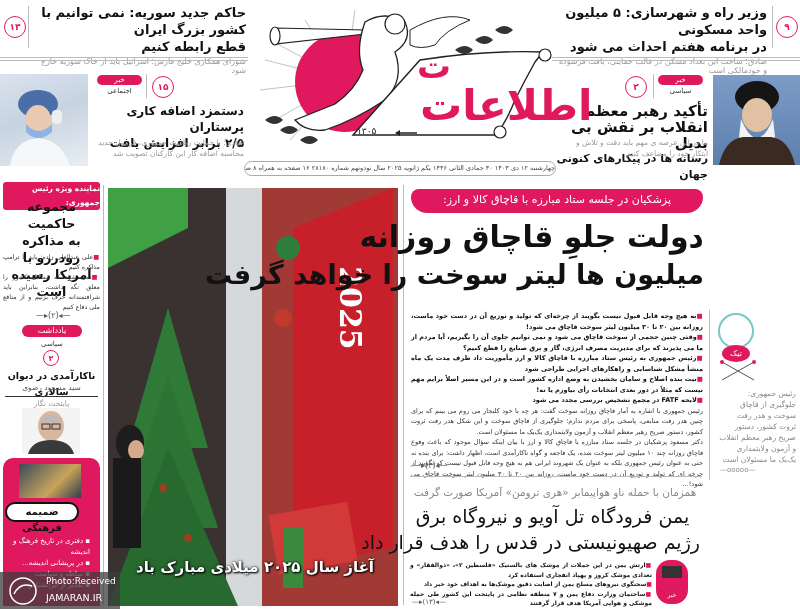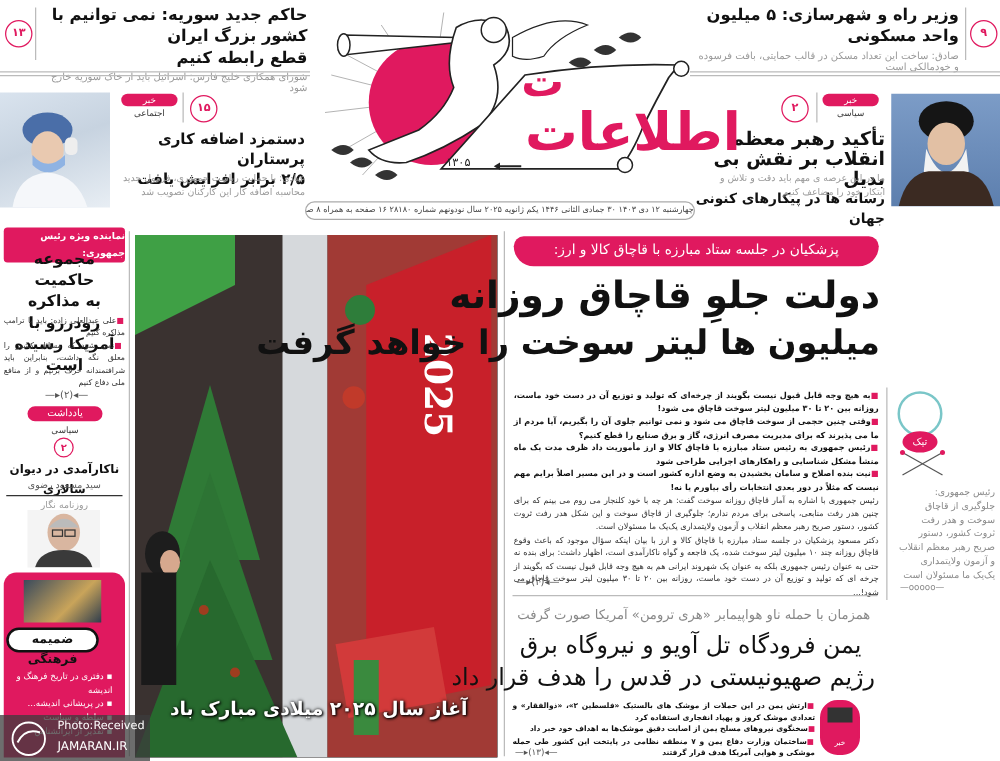--- a/index.html
+++ b/index.html
@@ -63,20 +63,21 @@
 <div class="top-story" style="left:36px; width:210px;">
   <div class="hd">حاکم جدید سوریه: نمی توانیم با کشور بزرگ ایران</div>
   <div class="hd">قطع رابطه کنیم</div>
   <div class="sub">شورای همکاری خلیج فارس: اسرائیل باید از خاک سوریه خارج شود</div>
 </div>
 <div class="vline" style="left:28px; top:6px; height:42px;"></div>
 <div class="circle-num" style="left:4px; top:16px;">۱۳</div>
 
 <div class="top-story" style="left:555px; width:212px;">
   <div class="hd">وزیر راه و شهرسازی: ۵ میلیون واحد مسکونی</div>
+  <div class="hd">در برنامه هفتم احداث می شود</div>
   <div class="sub">صادق: ساخت این تعداد مسکن در قالب حمایتی، بافت فرسوده و خودمالکی است</div>
 </div>
 <div class="vline" style="left:772px; top:6px; height:42px;"></div>
 <div class="circle-num" style="left:776px; top:16px;">۹</div>
 
 <div class="dbl-line" style="left:0; top:57px; width:248px;"></div>
 <div class="dbl-line" style="left:552px; top:57px; width:248px;"></div>
 
 <div class="photo" style="left:0; top:74px; width:88px; height:92px; background: linear-gradient(160deg,#d9e3ee 0%,#c7d3e0 45%,#e8eef4 100%);">
   <svg width="88" height="92" viewBox="0 0 88 92">
@@ -176,21 +177,21 @@
   <div><span class="dot">■</span><span>علی عبدالعلی زاده: باید با ترامپ مذاکره کنیم</span></div>
   <div><span class="dot">■</span><span>نمی شود که مسائل کشور را معلق نگه داشت، بنابراین باید شرافتمندانه حرف بزنیم و از منافع ملی دفاع کنیم</span></div>
 </div>
 <div class="page-ref" style="left:36px; top:311px;">—◂(<span>۲</span>)▸—</div>
 <div class="pill" style="left:22px; top:325px; width:60px; height:12px; line-height:12px; font-size:8px;">یادداشت</div>
 <div class="tag-small" style="left:22px; top:340px; width:60px;">سیاسی</div>
 <div class="circle-num" style="left:43px; top:350px; width:16px; height:16px; font-size:8px;">۲</div>
 <div class="side-hd" style="left:3px; top:368px; width:97px; text-align:center; font-size:9.5px;">ناکارآمدی در دیوان سالاری</div>
 <div class="side-sub" style="left:3px; top:382px; width:97px; text-align:center; color:#555;">سید مسعود رضوی</div>
 <div class="hline" style="left:5px; top:396px; width:93px; background:#333;"></div>
-<div class="side-sub" style="left:3px; top:398px; width:97px; text-align:center;">روزنامه نگار</div>
+<div class="side-sub" style="left:3px; top:398px; width:97px; text-align:center;">پایتخت نگار</div>
 <div class="photo" style="left:22px; top:408px; width:58px; height:46px; background:#f4f4f4;">
   <svg width="58" height="46" viewBox="0 0 58 46">
     <ellipse cx="29" cy="18" rx="13" ry="15" fill="#d9b6a0"></ellipse>
     <path d="M17 14 Q29 0 41 14" fill="#bbb"></path>
     <rect x="20" y="16" width="8" height="5" fill="none" stroke="#333"></rect>
     <rect x="30" y="16" width="8" height="5" fill="none" stroke="#333"></rect>
     <path d="M6 46 Q10 32 29 32 Q48 32 52 46Z" fill="#3a3a3a"></path>
   </svg>
 </div>
 
@@ -249,20 +250,21 @@
 <div class="vline" style="left:403px; top:185px; height:420px;"></div>
 <div class="kicker-bar">پزشکیان در جلسه ستاد مبارزه با قاچاق کالا و ارز:</div>
 <div class="main-hd" style="top:218px;">دولت جلوِ قاچاق روزانه</div>
 <div class="main-hd" style="top:256px; font-size:27px;">میلیون ها لیتر سوخت را خواهد گرفت</div>
 
 <div class="body-text" style="left:411px; top:311px; width:292px;">
   <div class="b"><span class="dot">■</span><span>به هیچ وجه قابل قبول نیست بگویند از چرخه‌ای که تولید و توزیع آن در دست خود ماست، روزانه بین ۲۰ تا ۳۰ میلیون لیتر سوخت قاچاق می شود!</span></div>
   <div class="b"><span class="dot">■</span><span>وقتی چنین حجمی از سوخت قاچاق می شود و نمی توانیم جلوی آن را بگیریم، آیا مردم از ما می پذیرند که برای مدیریت مصرف انرژی، گاز و برق صنایع را قطع کنیم؟</span></div>
   <div class="b"><span class="dot">■</span><span>رئیس جمهوری به رئیس ستاد مبارزه با قاچاق کالا و ارز مأموریت داد ظرف مدت یک ماه منشأ مشکل شناسایی و راهکارهای اجرایی طراحی شود</span></div>
   <div class="b"><span class="dot">■</span><span>نیت بنده اصلاح و سامان بخشیدن به وضع اداره کشور است و در این مسیر اصلاً برایم مهم نیست که مثلاً در دور بعدی انتخابات رأی بیاورم یا نه!</span></div>
+  <div class="b"><span class="dot">■</span><span>لایحه FATF در مجمع تشخیص بررسی مجدد می شود</span></div>
   <div>رئیس جمهوری با اشاره به آمار قاچاق روزانه سوخت گفت: هر چه با خود کلنجار می روم می بینم که برای چنین هدر رفت منابعی، پاسخی برای مردم ندارم؛ جلوگیری از قاچاق سوخت و این شکل هدر رفت ثروت کشور، دستور صریح رهبر معظم انقلاب و آزمون ولایتمداری یک‌یک ما مسئولان است.</div>
   <div>دکتر مسعود پزشکیان در جلسه ستاد مبارزه با قاچاق کالا و ارز با بیان اینکه سؤال موجود که باعث وقوع قاچاق روزانه چند ۱۰ میلیون لیتر سوخت شده، یک فاجعه و گواه ناکارآمدی است، اظهار داشت: برای بنده نه حتی به عنوان رئیس جمهوری بلکه به عنوان یک شهروند ایرانی هم به هیچ وجه قابل قبول نیست که بگویند از چرخه ای که تولید و توزیع آن در دست خود ماست، روزانه بین ۲۰ تا ۳۰ میلیون لیتر سوخت قاچاق می شود!...</div>
 </div>
 <div class="page-ref" style="left:413px; top:461px;">—◂(<span>۲</span>)▸—</div>
 <div class="hline" style="left:410px; top:476px; width:292px;"></div>
 
 <div class="vline" style="left:709px; top:310px; height:170px;"></div>
 <div class="abs" style="left:718px; top:313px; width:36px; height:36px; border-radius:50%; border:2px solid #7ac6c8; display:flex; align-items:center; justify-content:center;">
   <div style="width:28px; height:17px; border-radius:50%; background:#e0195f; color:#fff; font-size:8px; display:flex; align-items:center; justify-content:center;margin-top:44px;">تیک</div>
 </div>

